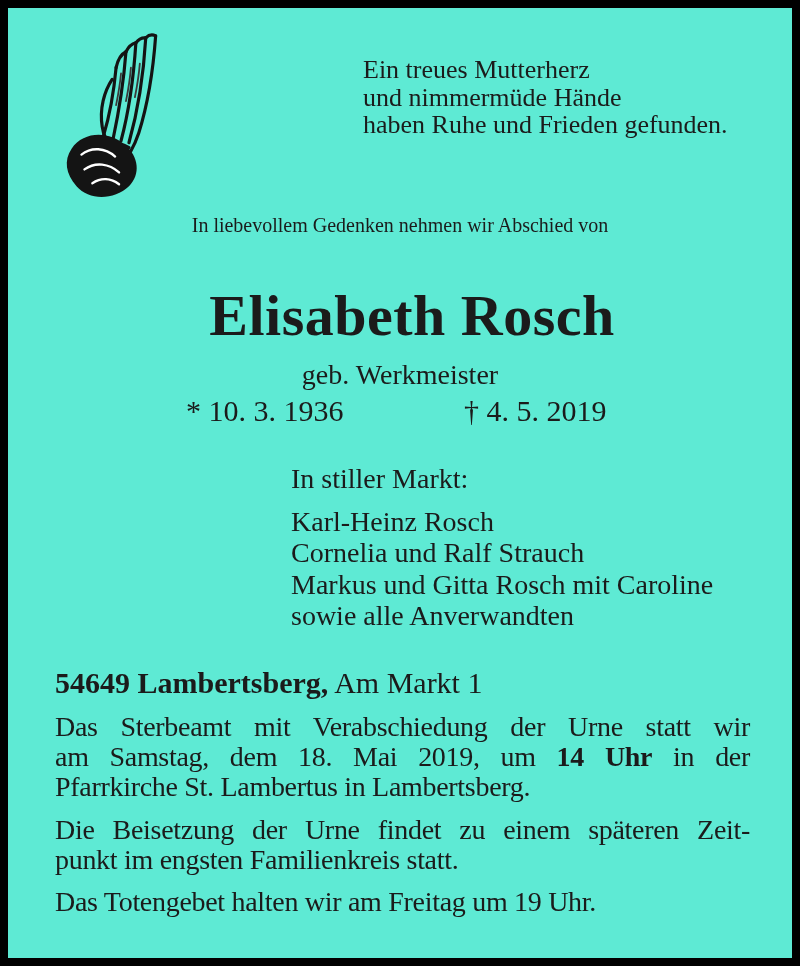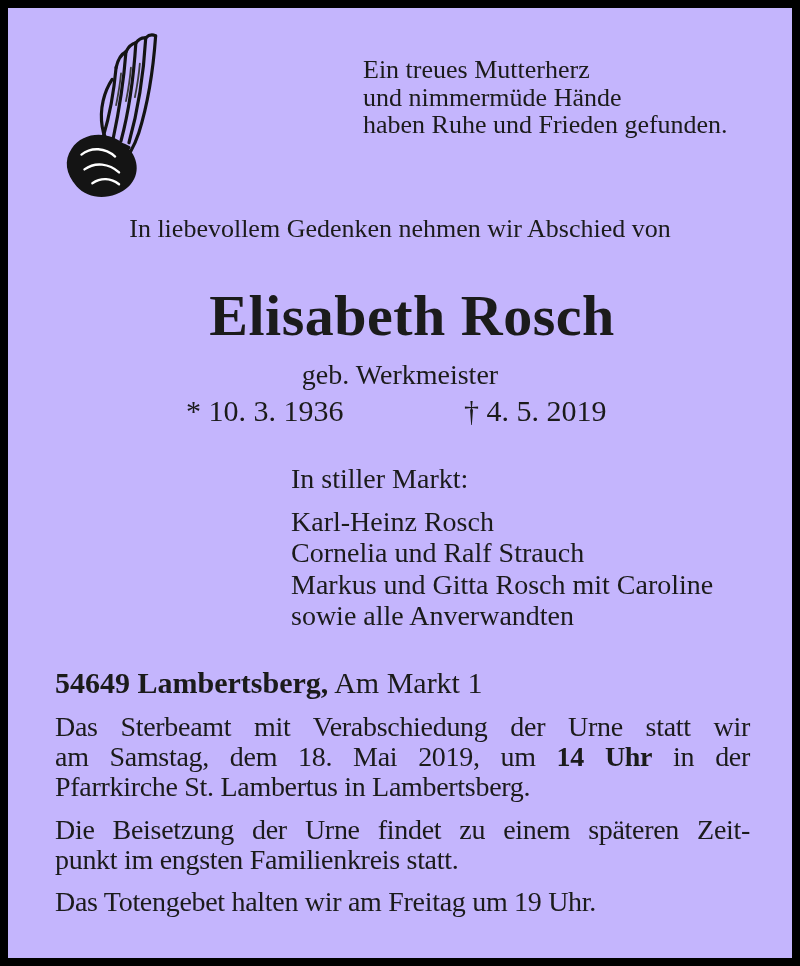--- a/index.html
+++ b/index.html
@@ -2,21 +2,21 @@
 <html lang="de"><head>
 <meta charset="utf-8">
 <style>
   html, body { margin: 0; padding: 0; background: #ffffff; }
   .page {
     position: relative;
     width: 800px;
     height: 966px;
     box-sizing: border-box;
     border: 8px solid #000000;
-    background: #c4b5fd;
+    background: #5eead4;
     color: #1b1b1b;
     font-family: "Liberation Serif", "DejaVu Serif", serif;
     overflow: hidden;
   }
   .hands {
     position: absolute;
     left: 50px;
     top: 20px;
     width: 132px;
     height: 178px;
@@ -29,21 +29,21 @@
     font-size: 26px;
     line-height: 27.5px;
     white-space: nowrap;
   }
   .intro {
     position: absolute;
     left: 0;
     top: 206px;
     width: 100%;
     text-align: center;
-    font-size: 26px;
+    font-size: 20px;
   }
   .name {
     position: absolute;
     left: 0;
     top: 262px;
     width: 100%;
     margin: 12px;
     text-align: center;
     font-size: 58px;
     font-weight: bold;

